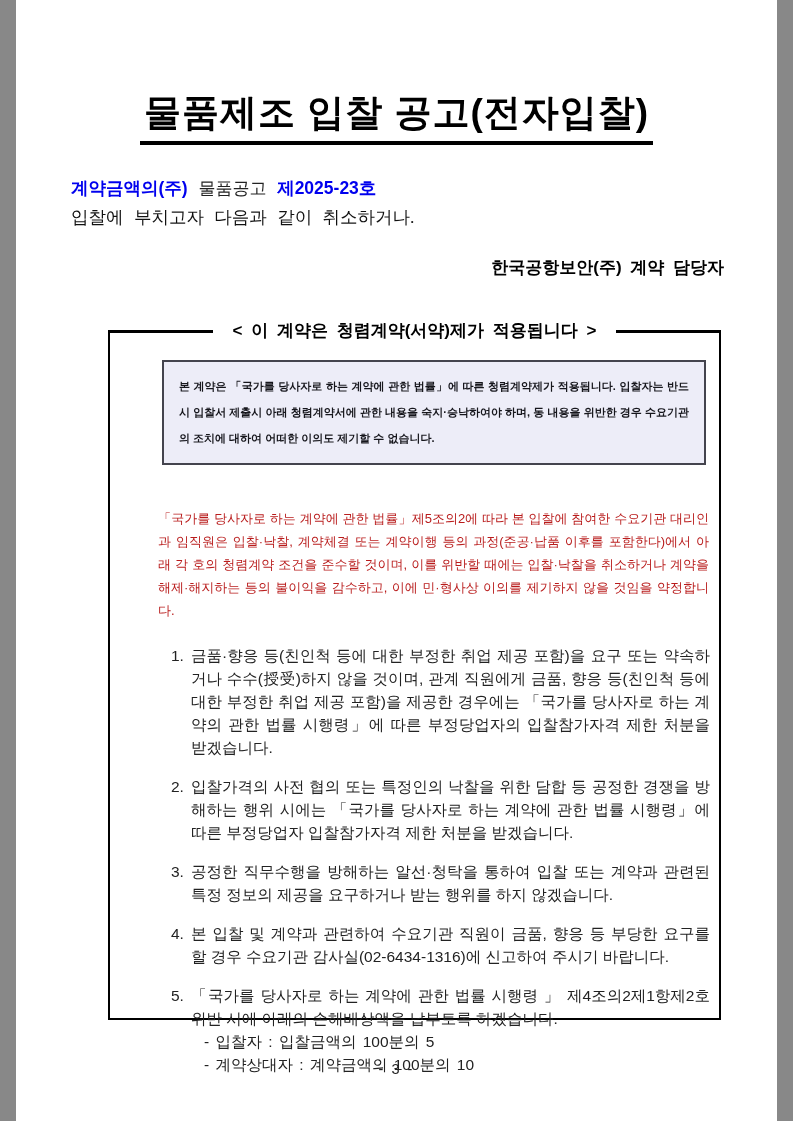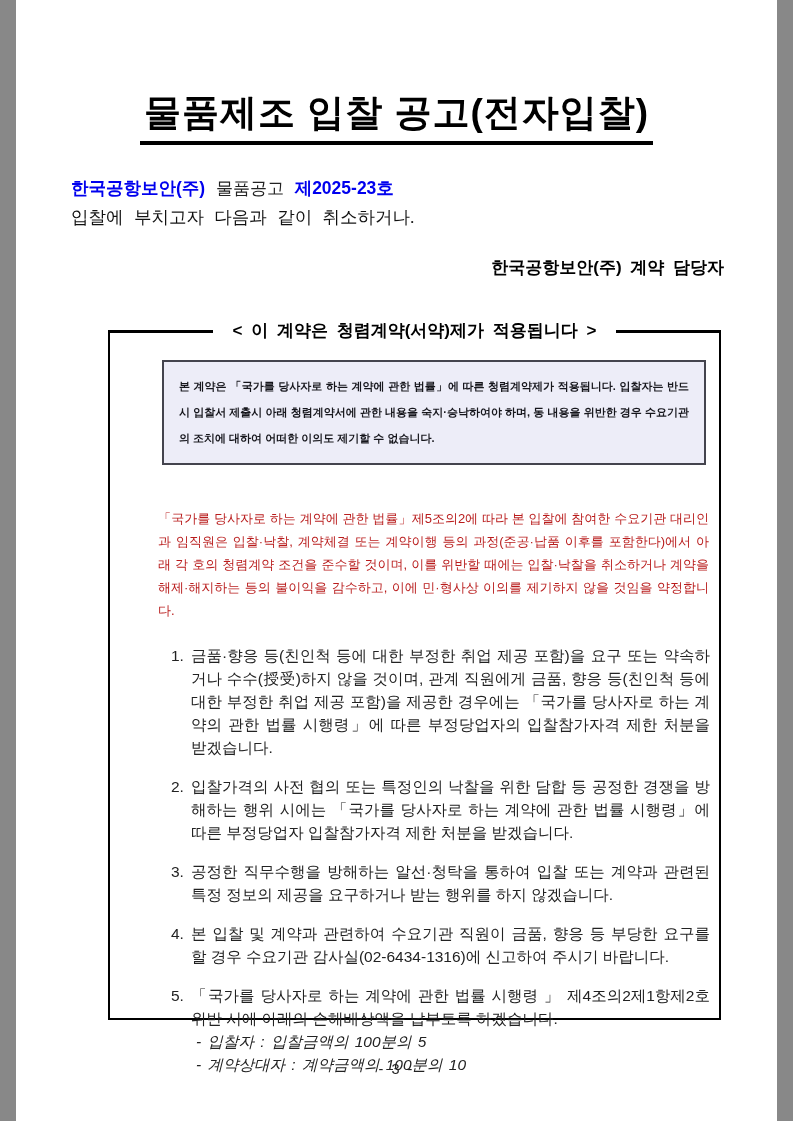--- a/index.html
+++ b/index.html
@@ -138,24 +138,23 @@
     color: #222;
   }
   .clause-no {
     flex: 0 0 20px;
     text-align: left;
   }
   .clause-body { flex: 1; }
   .clause-text { text-align: justify; }
   .clause-subitems { margin-top: 0; }
   .clause-subitem {
-    margin-left: 5px;
+    margin-left: 13px;
     line-height: 23px;
     word-spacing: 2px;
-    font-style: italic;
   }
 
   
   .page-number {
     position: absolute;
     top: 1061px;
     left: 0;
     width: 100%;
     text-align: center;
     font-size: 14.5px;
@@ -166,21 +165,21 @@
 </head>
 <body>
 
 <div class="page">
 
   <div class="doc-title">
     <span class="title-text">물품제조 입찰 공고(전자입찰)</span>
   </div>
 
   <div class="announce-line">
-    <span class="announce-org">한국공항보안(주)</span>
+    <span class="announce-org">계약금액의(주)</span>
     <span class="announce-middle">물품공고</span>
     <span class="announce-no">제2025-23호</span>
   </div>
 
   <div class="intro-line">입찰에 부치고자 다음과 같이 취소하거나.</div>
 
   <div class="signer-line">한국공항보안(주) 계약 담당자</div>
 
   <div class="integrity-box">
 

